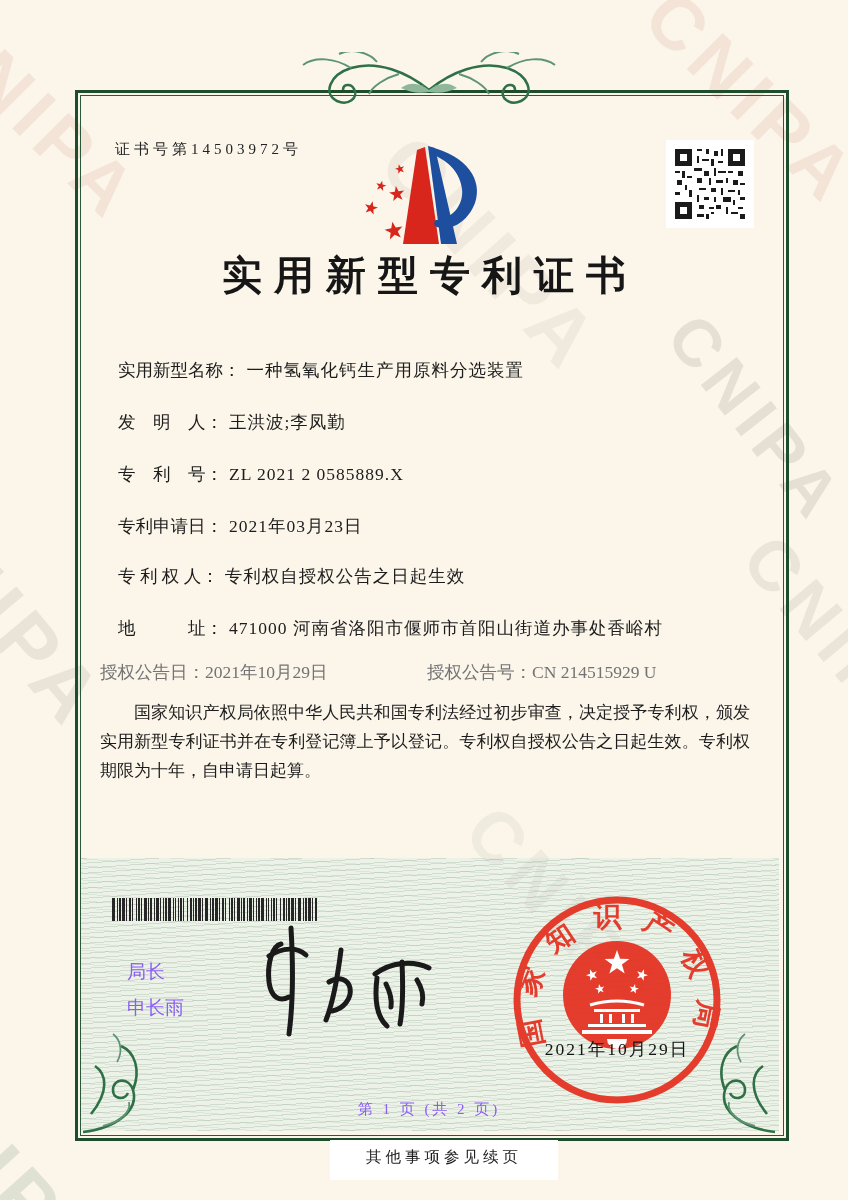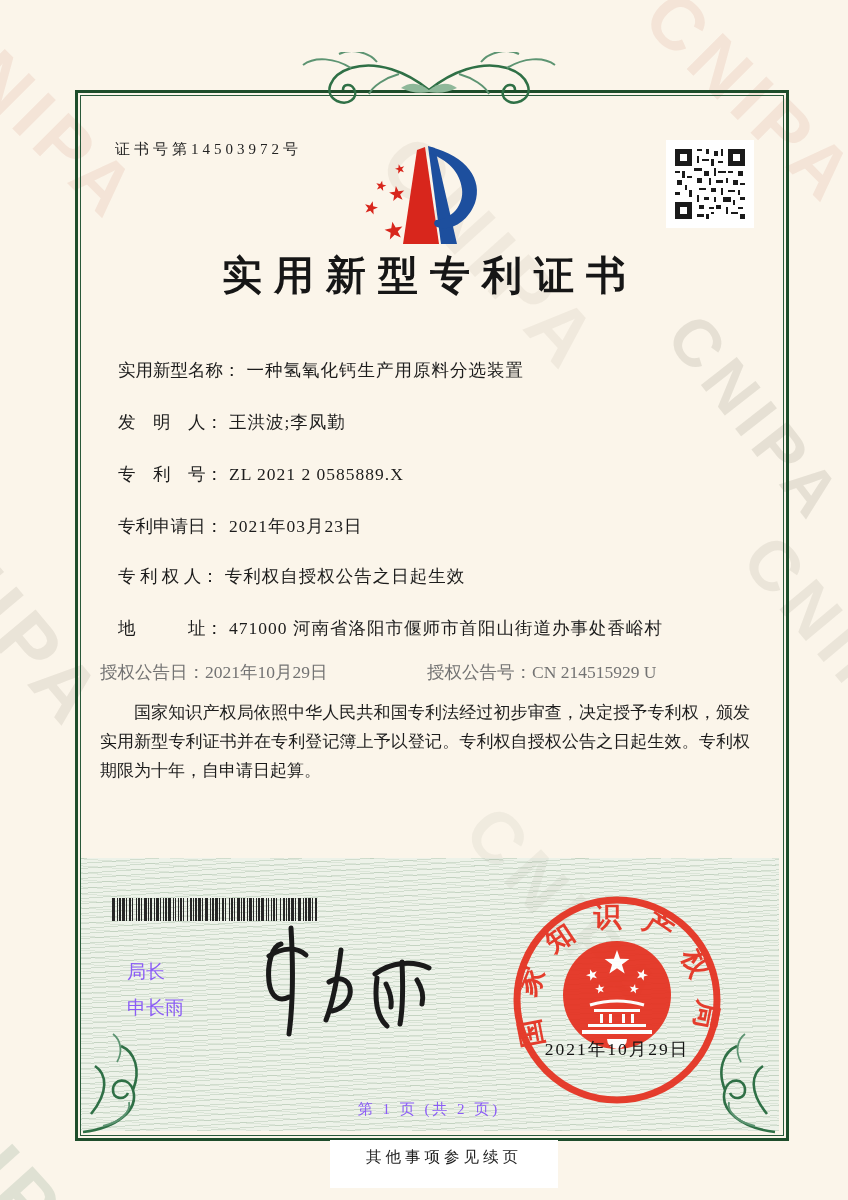--- a/index.html
+++ b/index.html
@@ -52,21 +52,21 @@
   .signer .name{margin-top:17px;}
   .signature{position:absolute;left:245px;top:922px;}
 
   .seal{position:absolute;left:510px;top:893px;width:214px;height:214px;}
   .seal-date{position:absolute;left:514px;top:1037px;width:206px;text-align:center;
              font-size:17.5px;letter-spacing:2px;color:#141414;z-index:4;}
 
   .page-info{position:absolute;left:75px;top:1100px;width:708px;text-align:center;
              font-size:15px;letter-spacing:3px;color:#8b5cf6;}
 
-  .footer-note-box{position:absolute;left:330px;top:1140px;width:228px;height:48px;
+  .footer-note-box{position:absolute;left:330px;top:1140px;width:228px;height:40px;
                    background:#ffffff;z-index:3;text-align:center;font-family:Liberation Serif, serif;}
   .footer-note-box span{font-size:15.5px;letter-spacing:4px;line-height:34px;color:#1c1c1c;}
 
   .ornament{position:absolute;z-index:2;pointer-events:none;}
 </style>
 </head>
 <body>
 
 <div class="page">
 

